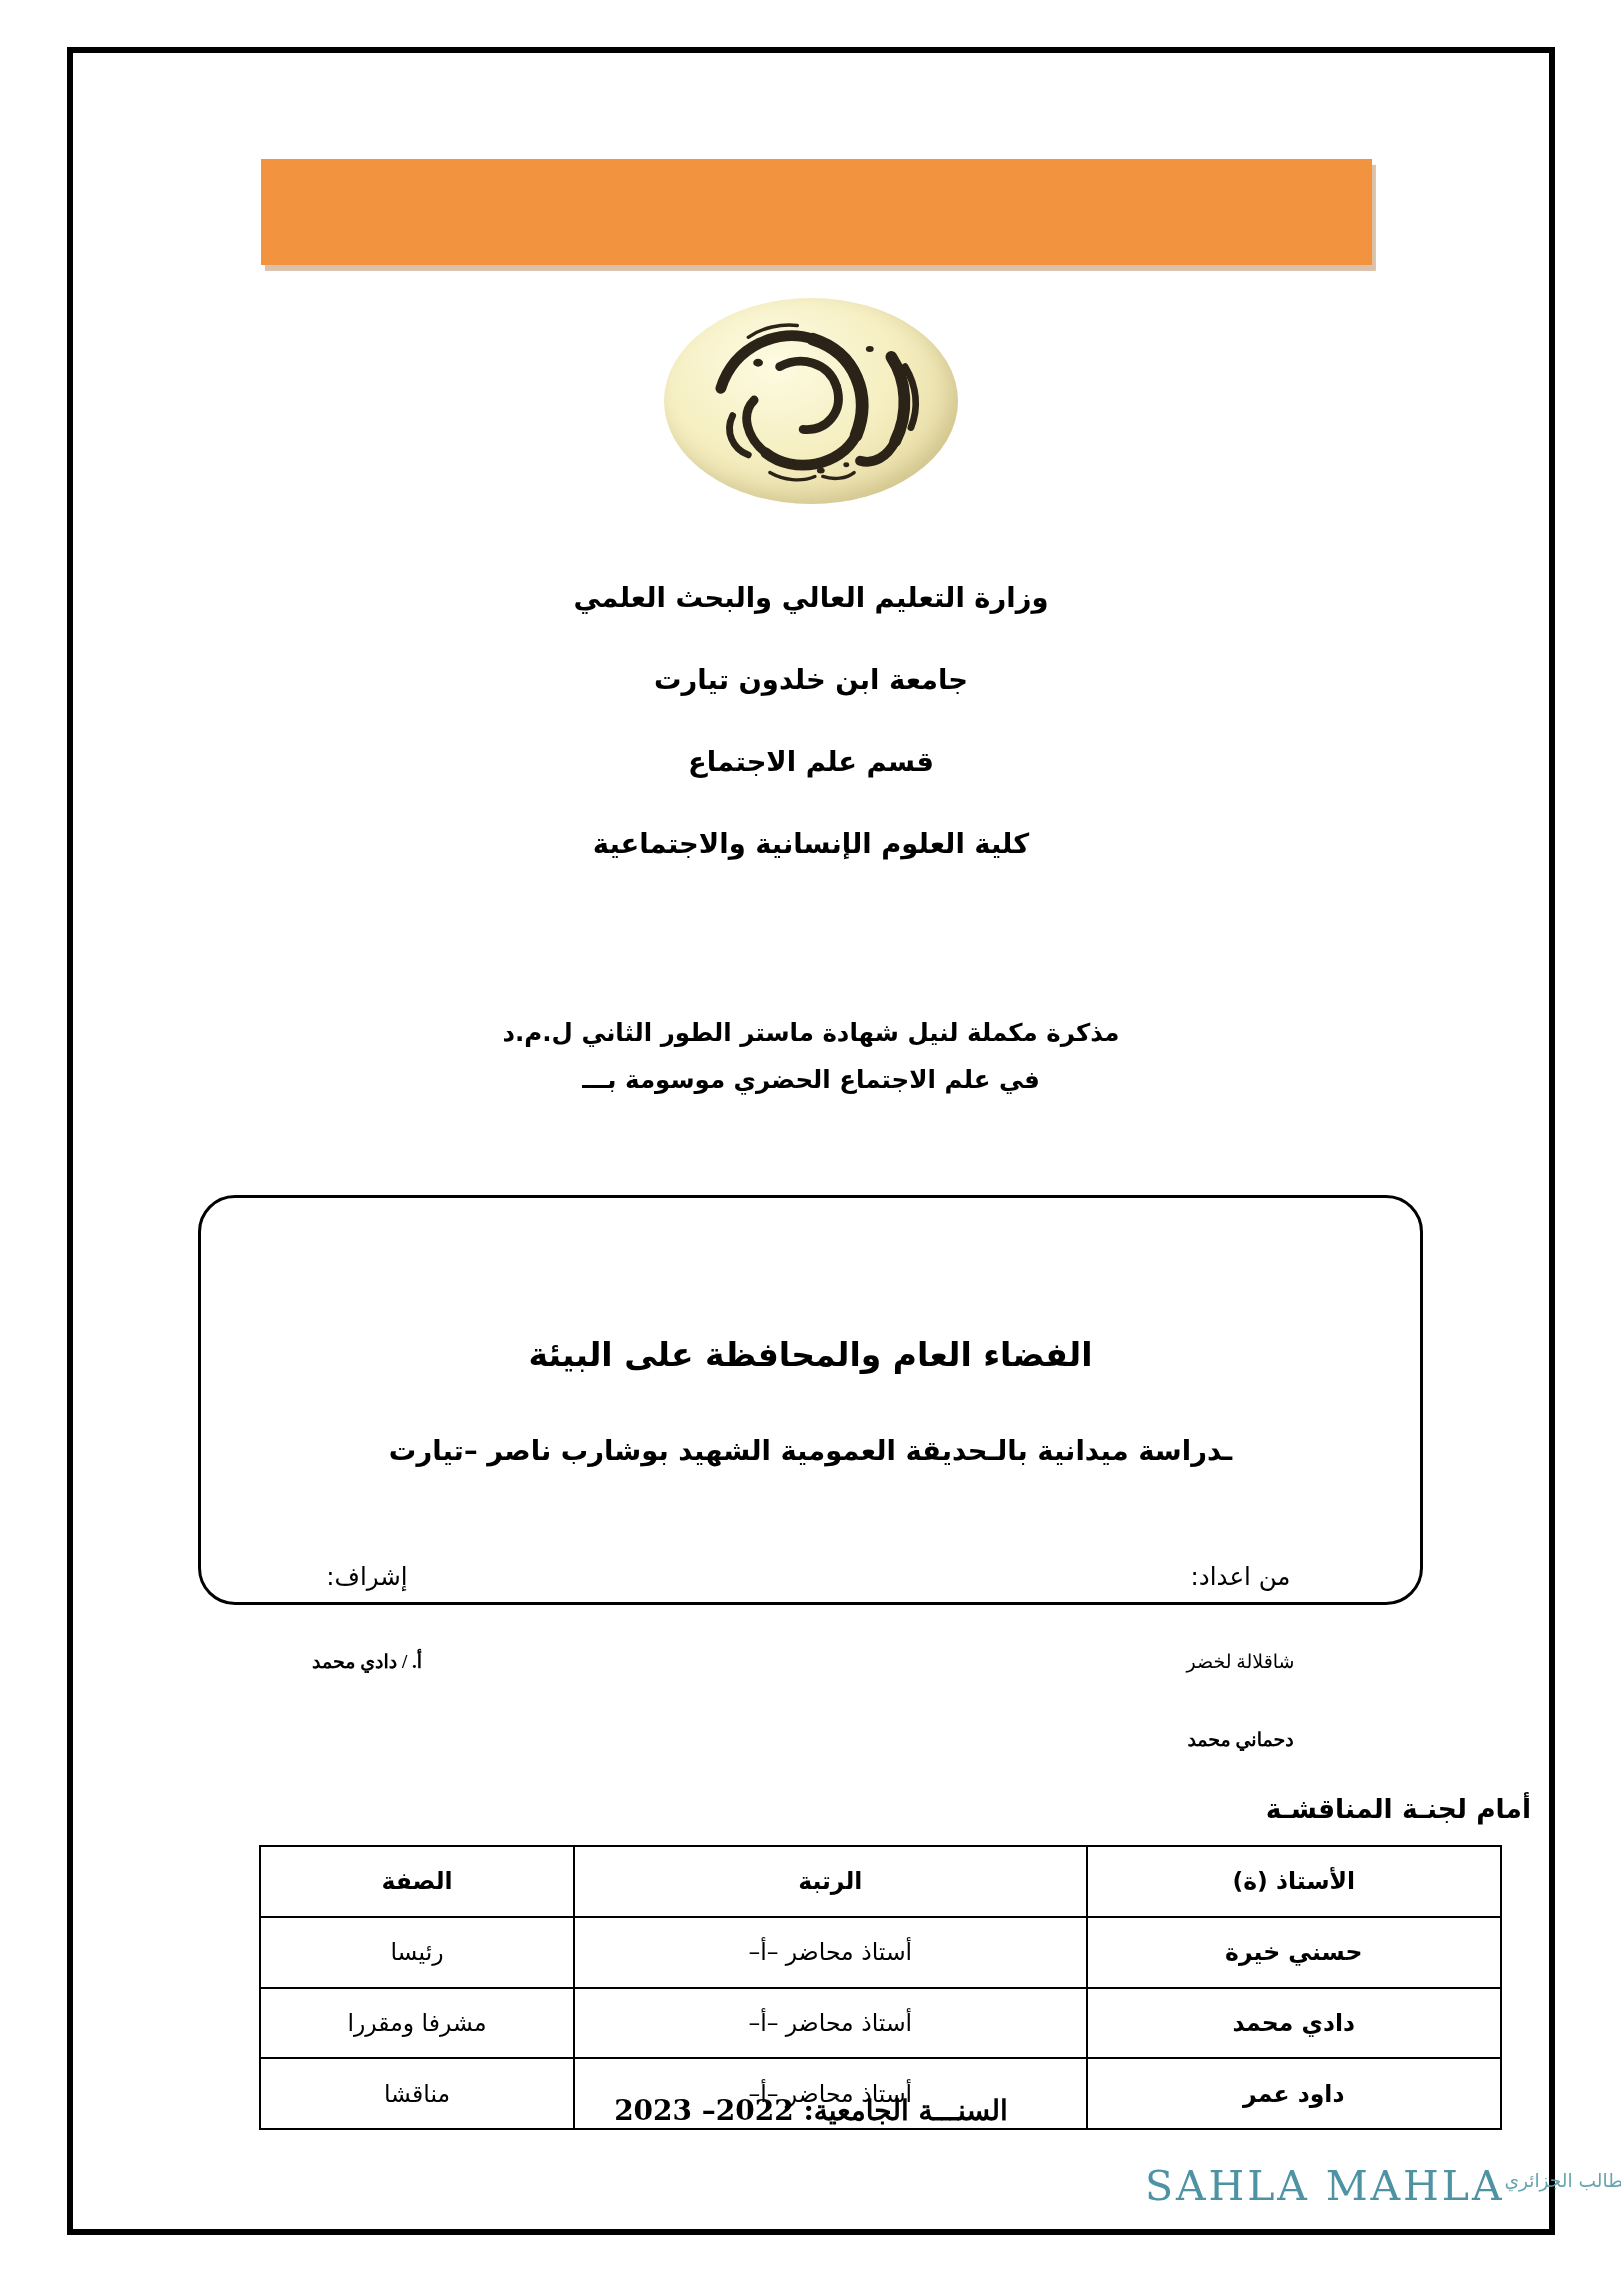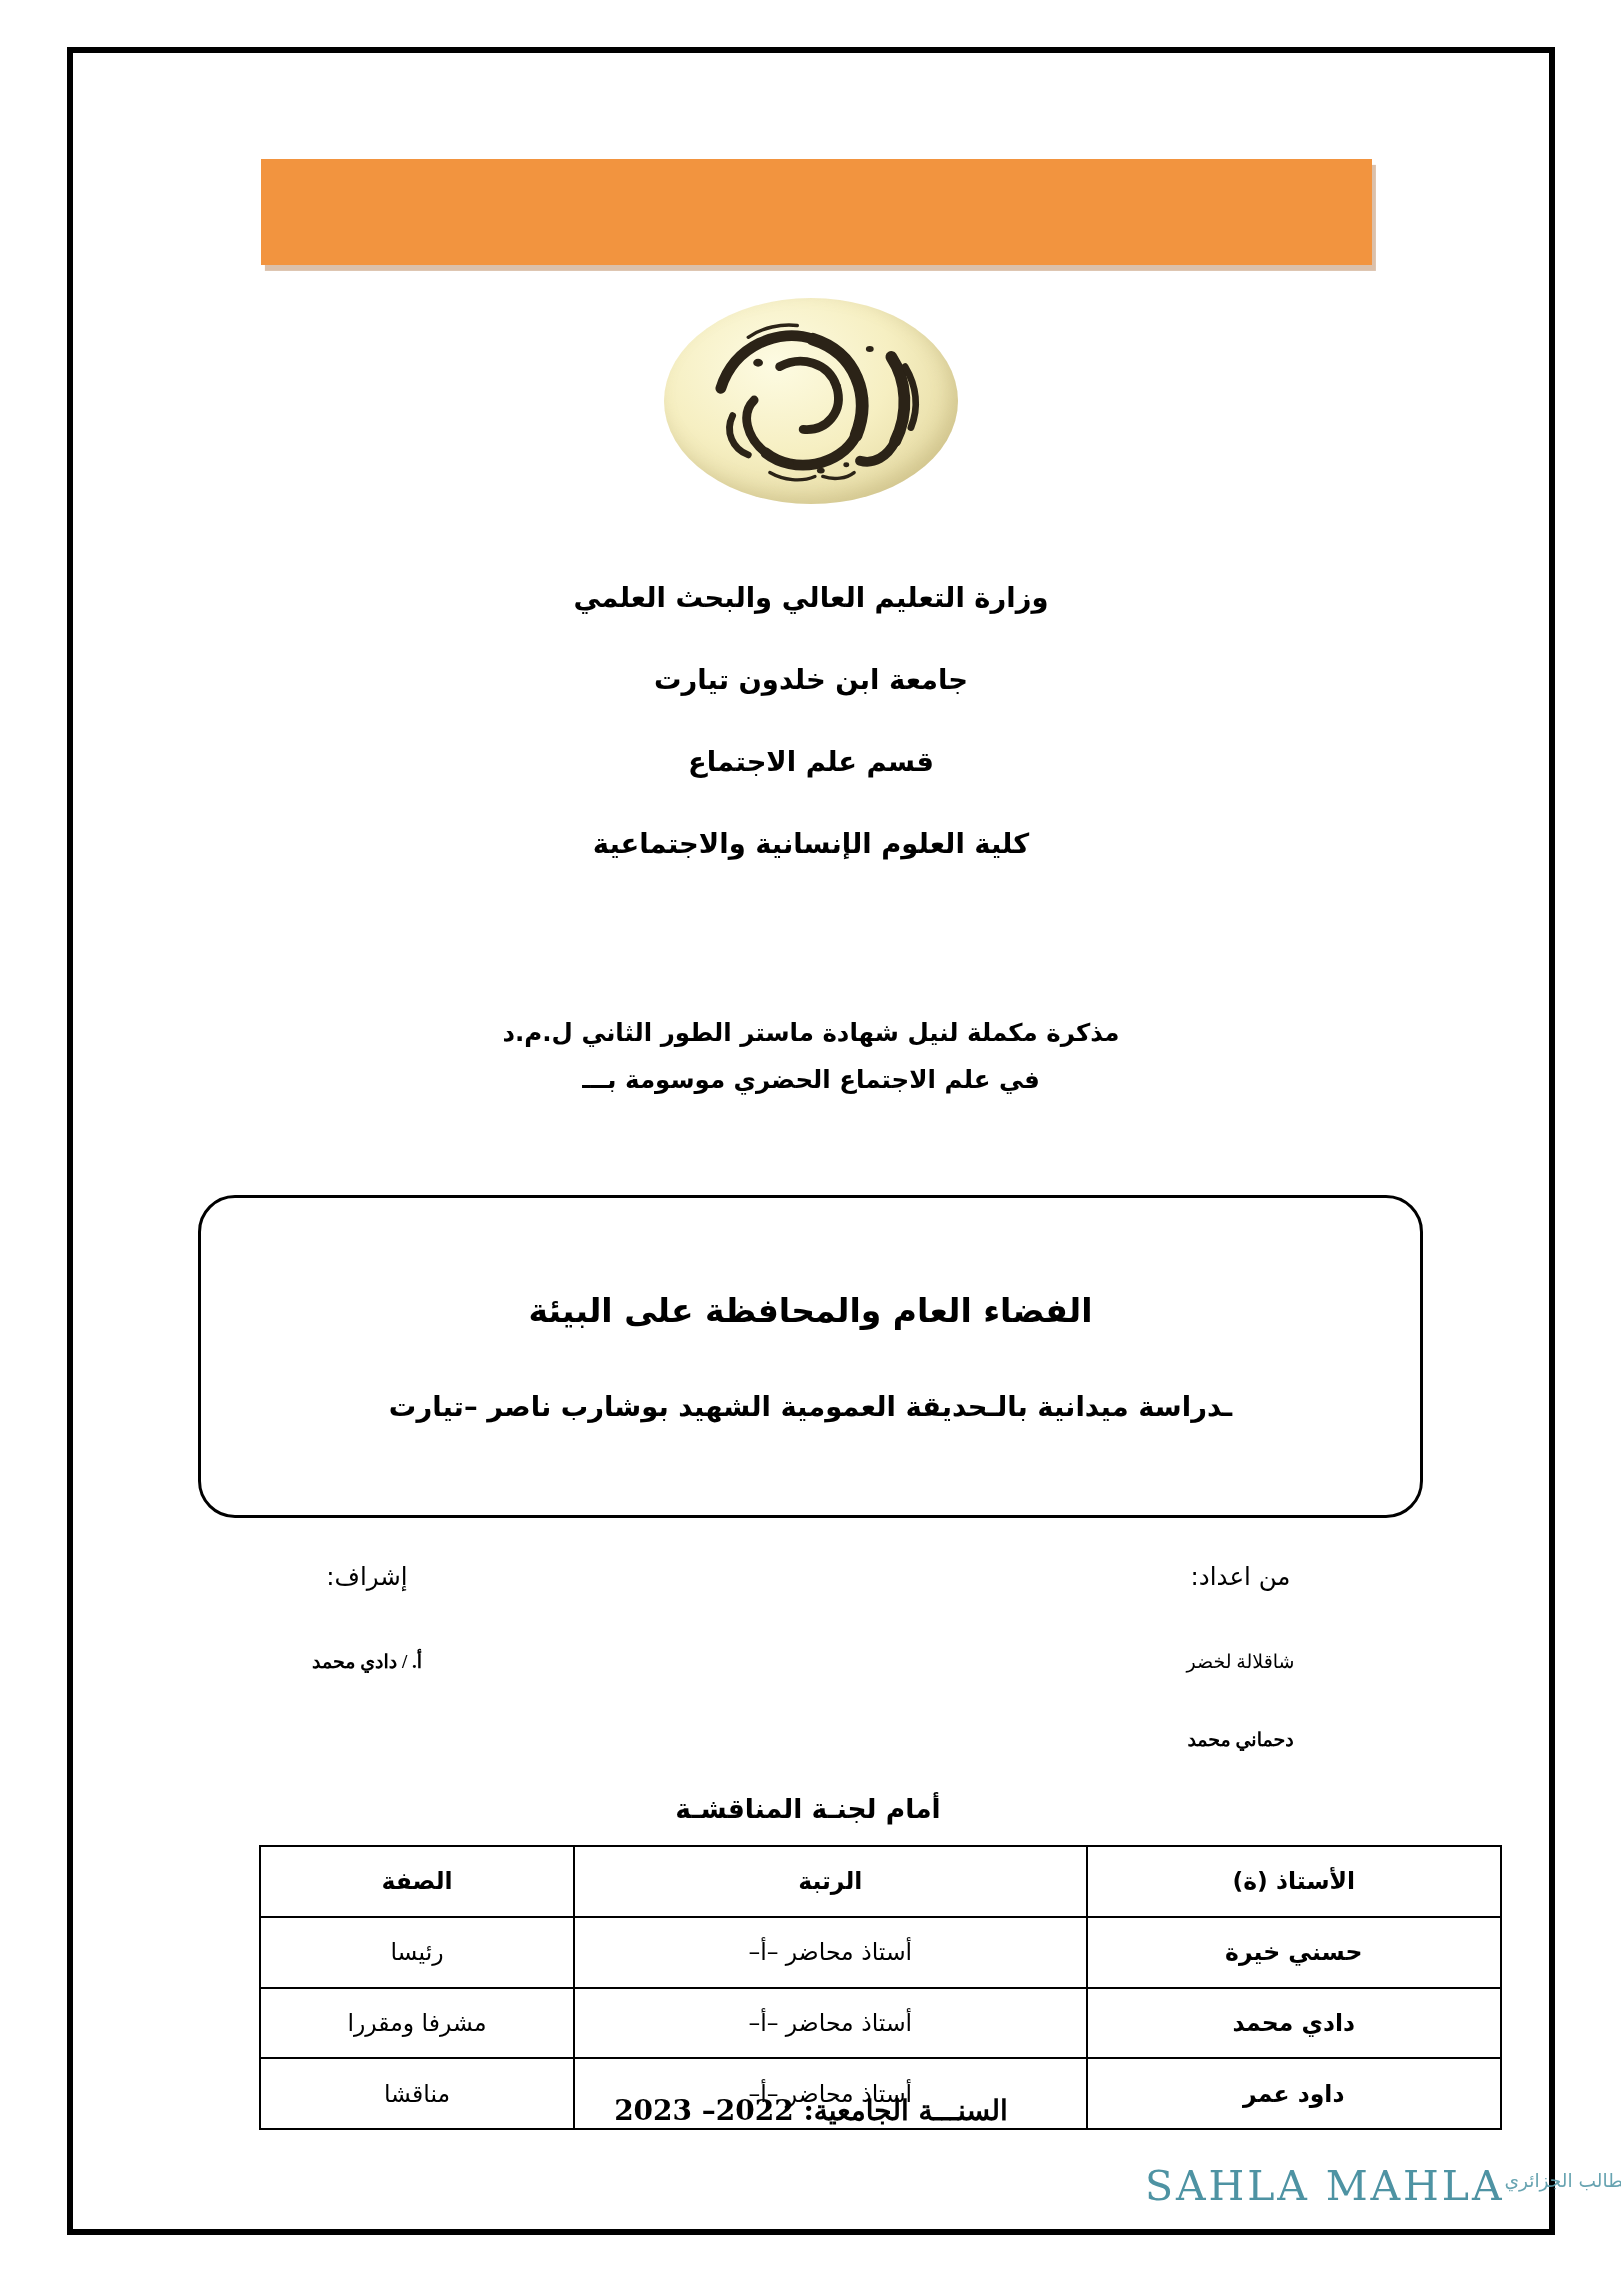--- a/index.html
+++ b/index.html
@@ -101,21 +101,21 @@
     color: #000;
     margin: 0 0 17.6px 0;
   }
 
   
   .title-box {
     position: absolute;
     left: 125px;
     top: 1142px;
     width: 1225px;
-    height: 323px;
+    height: 410px;
     border: 3.9px solid #000;
     border-radius: 37px;
     box-sizing: border-box;
     display: flex;
     flex-direction: column;
     align-items: center;
     justify-content: center;
     direction: rtl;
   }
   .title-main {
@@ -166,23 +166,23 @@
     color: #000;
     margin-bottom: 39px;
     margin-top: 16px;
   }
   .credit-name.bold { font-weight: bold; }
 
   
   .jury-heading {
     position: absolute;
     left: 0;
-    right: 6px;
+    right: 18px;
     top: 1740px;
-    text-align: center;
+    text-align: right;
     font-family: "DejaVu Sans", "Liberation Sans", sans-serif;
     font-weight: bold;
     font-size: 26.5px;
     color: #000;
     direction: rtl;
   }
 
   table.jury {
     position: absolute;
     left: 186px;

